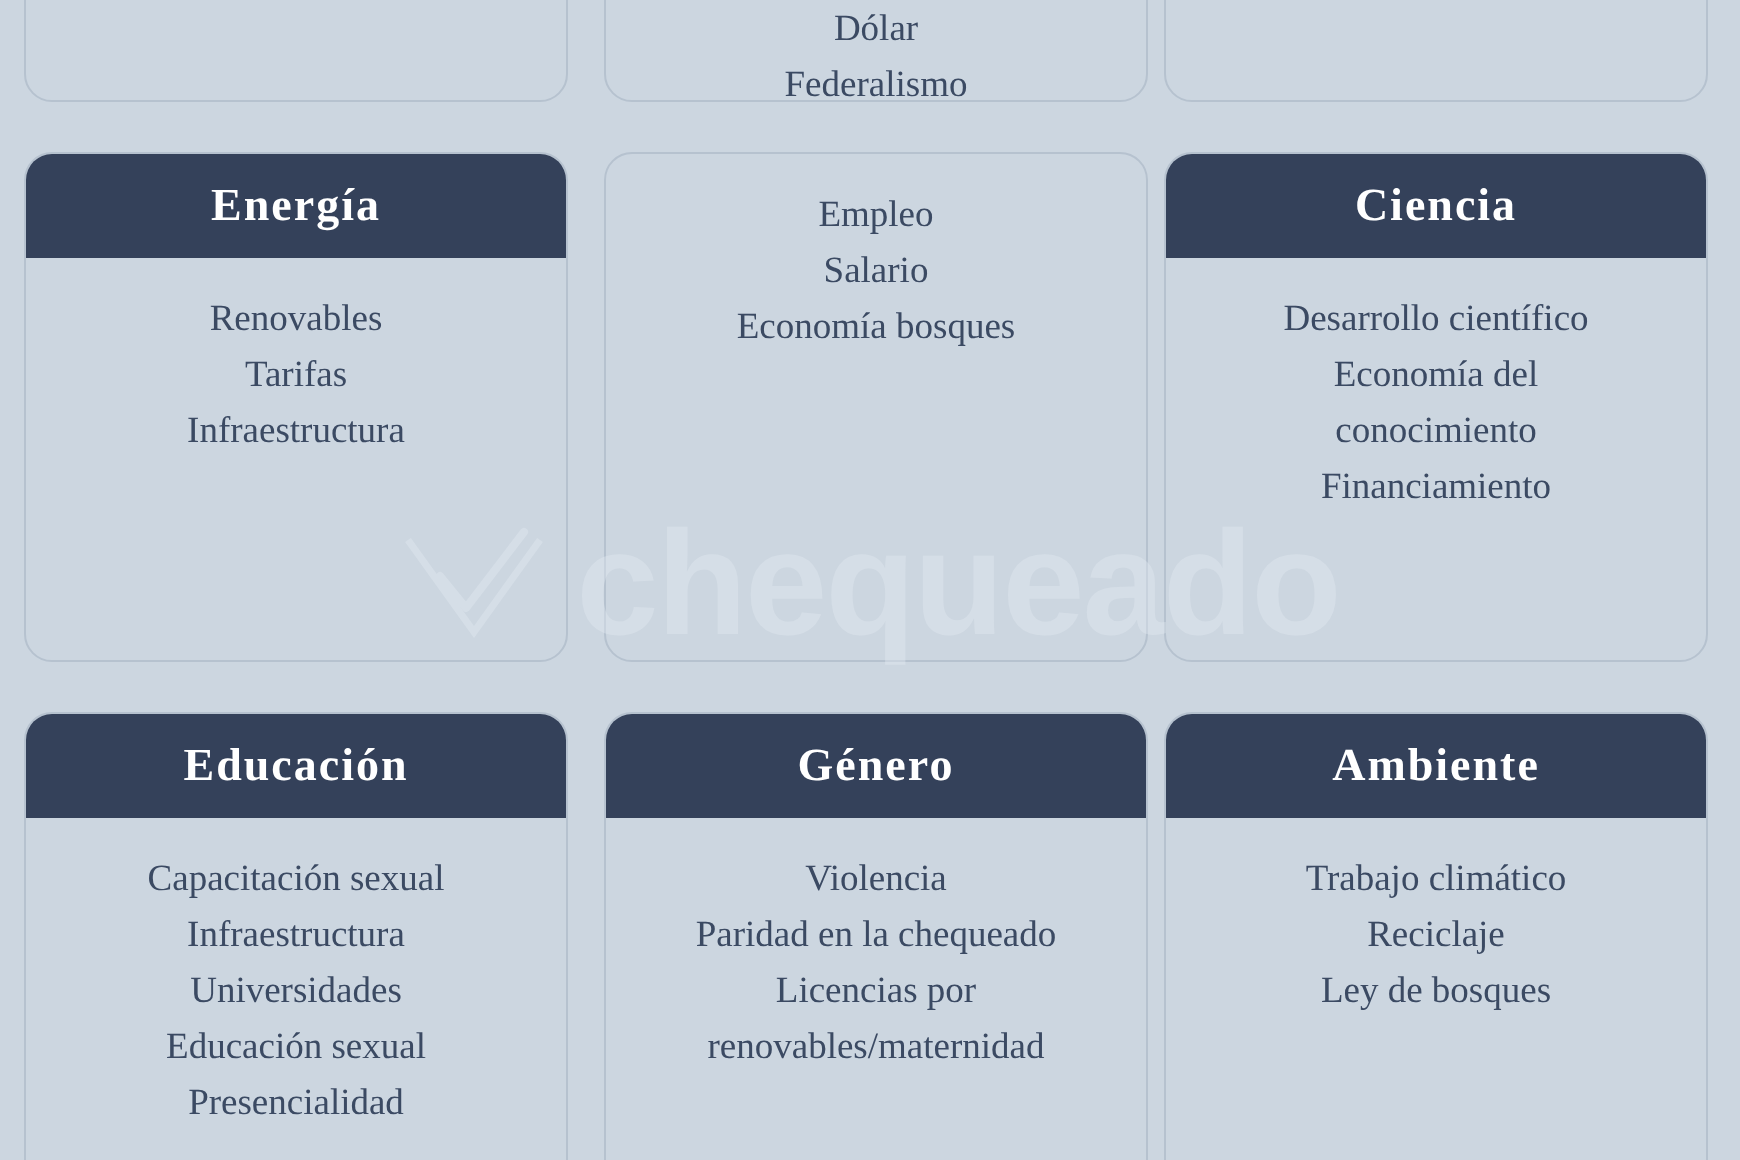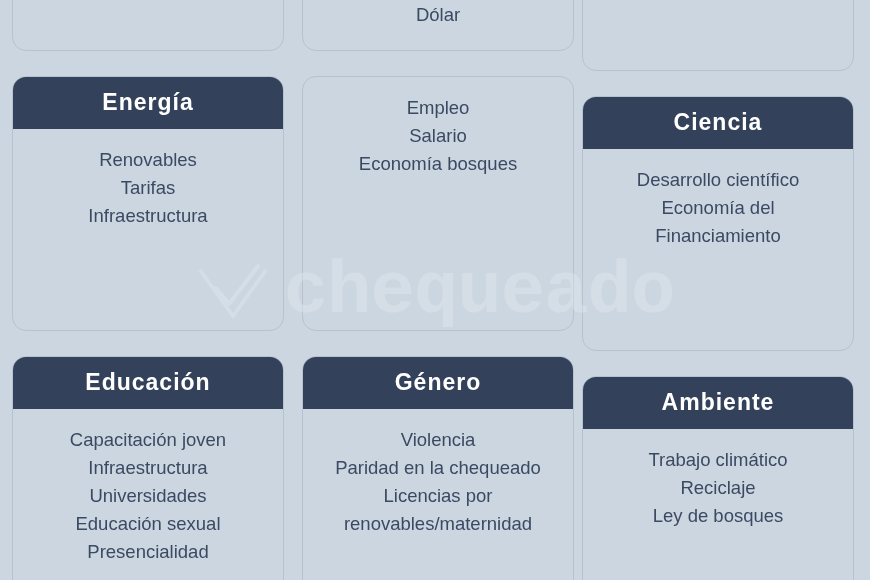--- a/index.html
+++ b/index.html
@@ -26,21 +26,20 @@
     align-items: center;
     justify-content: center;
     pointer-events: none;
     z-index: 5;
   }
   #watermark .wm-inner {
     display: flex;
     align-items: center;
     gap: 14px;
     opacity: 0.40;
-    font-family: Liberation Mono, monospace;
   }
   #watermark .wm-mark {
     width: 74px;
     height: 60px;
     position: relative;
   }
   #watermark .wm-text {
     font-size: 74px;
     font-weight: 700;
     color: #e4ebf2;
@@ -49,20 +48,21 @@
     white-space: nowrap;
   }
 
   #grid {
     position: absolute;
     left: 0;
     top: 0;
     width: 870px;
     height: 532px;
     z-index: 2;
+    font-family: Liberation Serif, serif;
   }
 
   .card {
     position: absolute;
     width: 272px;
     border-radius: 14px;
     overflow: hidden;
     background: #ccd6e0;
     border: 1px solid #b6c2cf;
     box-sizing: border-box;
@@ -91,39 +91,40 @@
     line-height: 28px;
     box-sizing: border-box;
   }
   .card-body .row {
     display: block;
   }
 
   
   .col-1 { left: 12px; }
   .col-2 { left: 302px; }
-  .col-3 { left: 582px; margin-top: 20px; }
+  .col-3 { left: 582px; }
 
   
   .row-top    { top: -96px;  height: 147px; }
   .row-mid    { top: 76px;  height: 255px; }
   .row-bottom { top: 356px; height: 255px; }
 </style>
 </head>
 <body>
 
 <div id="grid">
 
   <div class="card headless col-1 row-top">
     <div class="card-body"></div>
   </div>
 
   <div class="card headless col-2 row-top">
     <div class="card-body" style="padding-top:96px;">
       <span class="row">Dólar</span>
+      <span class="row">Federalismo</span>
     </div>
   </div>
 
   <div class="card headless col-3 row-top">
     <div class="card-body"></div>
   </div>
 
   <div class="card col-1 row-mid">
     <div class="card-header">Energía</div>
     <div class="card-body">
@@ -139,28 +140,29 @@
       <span class="row">Salario</span>
       <span class="row">Economía bosques</span>
     </div>
   </div>
 
   <div class="card col-3 row-mid">
     <div class="card-header">Ciencia</div>
     <div class="card-body">
       <span class="row">Desarrollo científico</span>
       <span class="row">Economía del</span>
+      <span class="row">conocimiento</span>
       <span class="row">Financiamiento</span>
     </div>
   </div>
 
   <div class="card col-1 row-bottom">
     <div class="card-header">Educación</div>
     <div class="card-body">
-      <span class="row">Capacitación joven</span>
+      <span class="row">Capacitación sexual</span>
       <span class="row">Infraestructura</span>
       <span class="row">Universidades</span>
       <span class="row">Educación sexual</span>
       <span class="row">Presencialidad</span>
     </div>
   </div>
 
   <div class="card col-2 row-bottom">
     <div class="card-header">Género</div>
     <div class="card-body">

